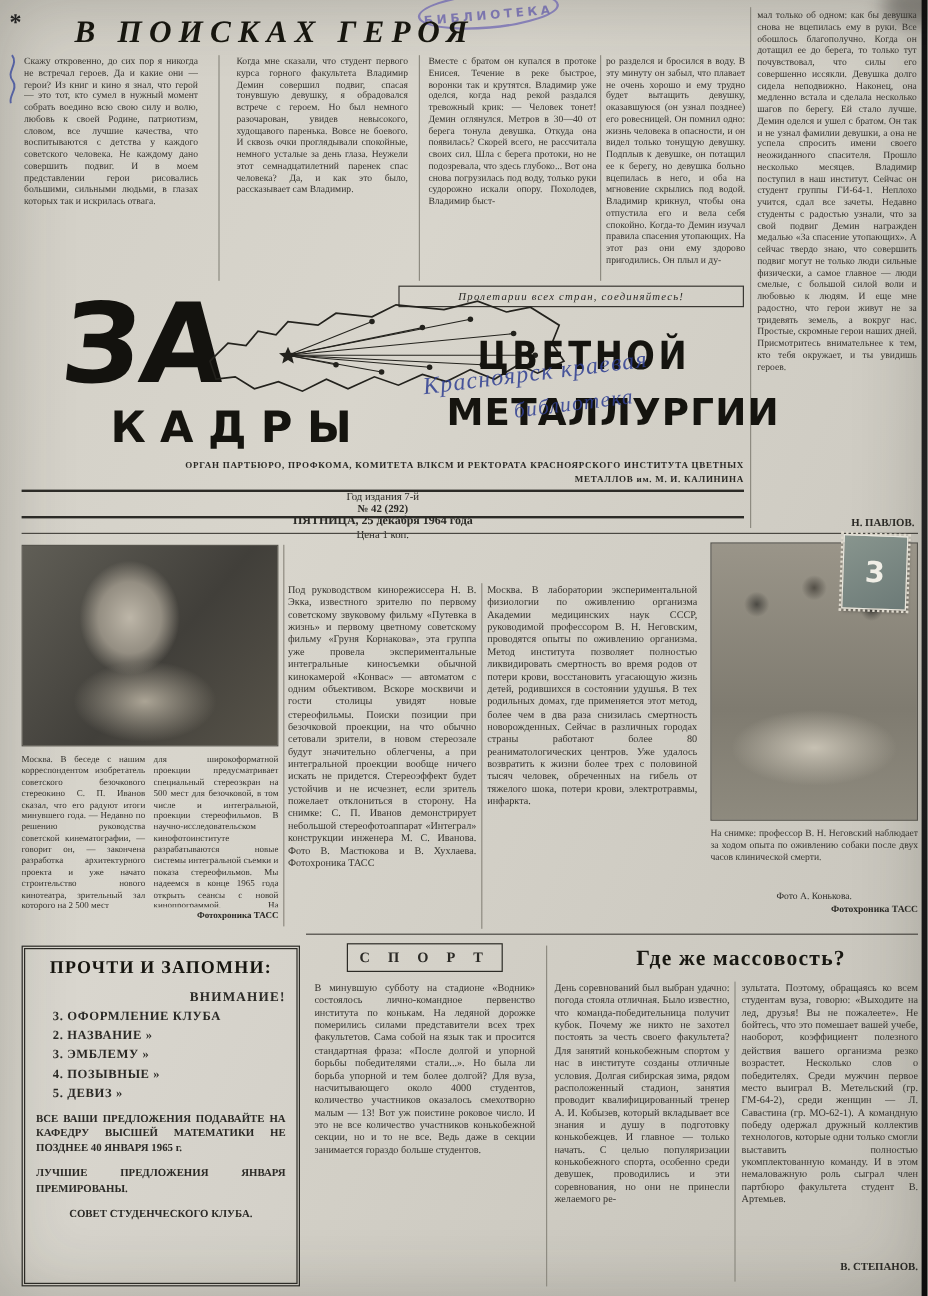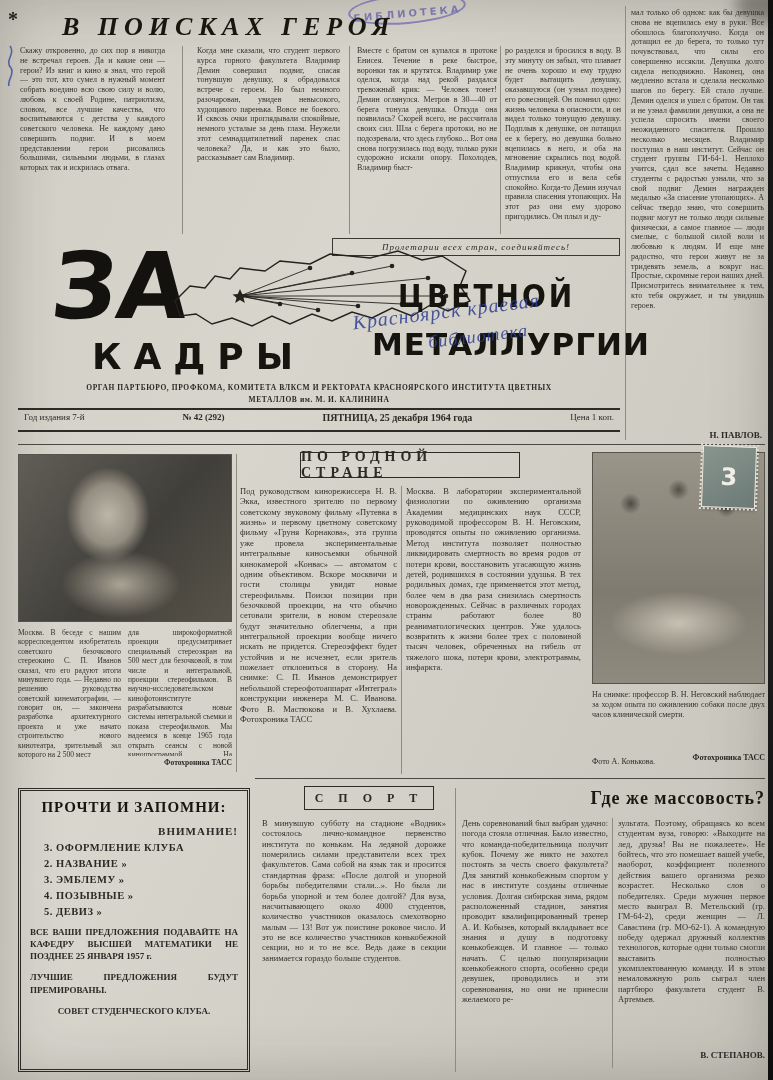--- a/index.html
+++ b/index.html
@@ -29,21 +29,21 @@
   .logo-za{font-family:"DejaVu Sans",sans-serif;font-weight:900;font-size:92px;line-height:.85;
            color:#13120e;transform:skewX(-6deg);}
   .logo-kadry{font-family:"DejaVu Sans",sans-serif;font-weight:900;font-size:36px;
               letter-spacing:12px;color:#15140f;}
   .logo-tsv{font-family:"DejaVu Sans",sans-serif;font-weight:900;font-size:28px;
             letter-spacing:3px;color:#15140f;transform:scaleY(1.15);}
   .logo-met{font-family:"DejaVu Sans",sans-serif;font-weight:700;font-size:31px;
             letter-spacing:1px;color:#15140f;}
   .handw{color:#2e3e92;opacity:.85;font-style:italic;letter-spacing:1px;
          transform:rotate(-7deg);white-space:nowrap;}
-  .org-line{text-align:center;font-size:7.5px;font-weight:bold;letter-spacing:.6px;line-height:1.5;}
+  .org-line{text-align:right;font-size:7.5px;font-weight:bold;letter-spacing:.6px;line-height:1.5;}
   .issue-bar{display:flex;justify-content:space-between;align-items:center;font-size:9px;padding:0 6px;box-sizing:border-box;}
   .issue-bar .b{font-weight:bold;font-size:10px;}
 
   .photo{border:1px solid #55534c;box-sizing:border-box;}
   .photo-left{background:
      radial-gradient(ellipse 58px 66px at 42% 36%, #bdb6a8 0%, #948e82 45%, rgba(90,88,82,0) 72%),
      radial-gradient(ellipse 85px 48px at 48% 78%, #aba495 0%, rgba(120,118,110,0) 70%),
      linear-gradient(130deg,#605e56 0%,#413f3a 55%,#575349 100%);}
   .photo-right{background:
      radial-gradient(circle 17px at 22% 22%, #4c4a44 0%, rgba(0,0,0,0) 62%),
@@ -128,64 +128,63 @@
   </svg>
   <div class="abs logo-kadry" style="left:92px;top:336px;text-align:right;">КАДРЫ</div>
   <div class="abs logo-tsv" style="left:398px;top:280px;">ЦВЕТНОЙ</div>
   <div class="abs logo-met" style="left:372px;top:326px;">МЕТАЛЛУРГИИ</div>
   <div class="abs handw" style="left:352px;top:300px;font-size:20px;">Красноярск краевая</div>
   <div class="abs handw" style="left:428px;top:326px;font-size:18px;">библиотека</div>
 
   <div class="abs org-line" style="left:18px;top:382px;width:602px;">ОРГАН ПАРТБЮРО, ПРОФКОМА, КОМИТЕТА ВЛКСМ И РЕКТОРАТА КРАСНОЯРСКОГО ИНСТИТУТА ЦВЕТНЫХ</div>
   <div class="abs org-line" style="left:18px;top:394px;width:602px;">МЕТАЛЛОВ им. М. И. КАЛИНИНА</div>
   <div class="abs rule-h2" style="left:18px;top:408px;width:602px;"></div>
-  <div class="abs issue-bar" style="left:18px;top:409px;width:602px;height:16px;">
+  <div class="abs issue-bar" style="left:18px;top:409px;width:602px;height:16px;flex-direction:column;">
     <span>Год издания 7-й</span>
     <span style="font-weight:bold;">№ 42 (292)</span>
     <span class="b">ПЯТНИЦА, 25 декабря 1964 года</span>
     <span>Цена 1 коп.</span>
   </div>
   <div class="abs rule-h2" style="left:18px;top:430px;width:602px;"></div>
   <div class="abs rule-h" style="left:18px;top:444px;width:747px;"></div>
 
   <div class="abs photo photo-left" style="left:18px;top:454px;width:214px;height:168px;"></div>
   <div class="abs jcol small" style="left:18px;top:628px;width:103px;height:144px;">Москва. В беседе с нашим корреспондентом изобретатель советского безочкового стереокино С. П. Иванов сказал, что его радуют итоги минувшего года. — Недавно по решению руководства советской кинематографии, — говорит он, — закончена разработка архитектурного проекта и уже начато строительство нового кинотеатра, зрительный зал которого на 2 500 мест</div>
   <div class="abs jcol small" style="left:128px;top:628px;width:104px;height:128px;">для широкоформатной проекции предусматривает специальный стереоэкран на 500 мест для безочковой, в том числе и интегральной, проекции стереофильмов. В научно-исследовательском кинофотоинституте разрабатываются новые системы интегральной съемки и показа стереофильмов. Мы надеемся в конце 1965 года открыть сеансы с новой кинопрограммой. На киностудии имени М. Горького уже работает съемочная группа.</div>
   <div class="abs" style="left:128px;top:758px;width:104px;text-align:right;font-size:7.5px;font-weight:bold;">Фотохроника ТАСС</div>
 
-  <div class="abs boxed-head" style="left:300px;top:452px;width:218px;height:24px;font-size:14px;">ПО РОДНОЙ СТРАНЕ</div>
   <div class="abs jcol" style="left:240px;top:486px;width:157px;height:288px;font-size:8.5px;">Под руководством кинорежиссера Н. В. Экка, известного зрителю по первому советскому звуковому фильму «Путевка в жизнь» и первому цветному советскому фильму «Груня Корнакова», эта группа уже провела экспериментальные интегральные киносъемки обычной кинокамерой «Конвас» — автоматом с одним объективом. Вскоре москвичи и гости столицы увидят новые стереофильмы. Поиски позиции при безочковой проекции, на что обычно сетовали зрители, в новом стереозале будут значительно облегчены, а при интегральной проекции вообще ничего искать не придется. Стереоэффект будет устойчив и не исчезнет, если зритель пожелает отклониться в сторону. На снимке: С. П. Иванов демонстрирует небольшой стереофотоаппарат «Интеграл» конструкции инженера М. С. Иванова. Фото В. Мастюкова и В. Хухлаева. Фотохроника ТАСС</div>
   <div class="abs jcol" style="left:406px;top:486px;width:175px;height:288px;font-size:8.5px;">Москва. В лаборатории экспериментальной физиологии по оживлению организма Академии медицинских наук СССР, руководимой профессором В. Н. Неговским, проводятся опыты по оживлению организма. Метод института позволяет полностью ликвидировать смертность во время родов от потери крови, восстановить угасающую жизнь детей, родившихся в состоянии удушья. В тех родильных домах, где применяется этот метод, более чем в два раза снизилась смертность новорожденных. Сейчас в различных городах страны работают более 80 реаниматологических центров. Уже удалось возвратить к жизни более трех с половиной тысяч человек, обреченных на гибель от тяжелого шока, потери крови, электротравмы, инфаркта.</div>
   <div class="abs rule-v" style="left:236px;top:454px;height:318px;"></div>
   <div class="abs rule-v" style="left:401px;top:486px;height:288px;"></div>
 
   <div class="abs photo photo-right" style="left:592px;top:452px;width:173px;height:232px;"></div>
   <div class="abs pstamp" style="left:702px;top:446px;width:52px;height:60px;">3</div>
   <div class="abs jcol" style="left:592px;top:690px;width:173px;height:50px;font-size:8px;">На снимке: профессор В. Н. Неговский наблюдает за ходом опыта по оживлению собаки после двух часов клинической смерти.</div>
-  <div class="abs" style="left:592px;top:742px;width:173px;text-align:left;font-size:8px;margin-top:15px;">Фото А. Конькова.</div>
+  <div class="abs" style="left:592px;top:742px;width:173px;text-align:center;font-size:8px;">Фото А. Конькова.</div>
   <div class="abs" style="left:592px;top:753px;width:173px;text-align:right;font-size:8px;font-weight:bold;">Фотохроника ТАСС</div>
 
   <div class="abs rule-h" style="left:255px;top:778px;width:510px;"></div>
 
   <div class="abs read-box" style="left:18px;top:788px;width:232px;height:284px;">
     <div class="read-title">ПРОЧТИ И ЗАПОМНИ:</div>
     <div class="read-att">ВНИМАНИЕ!</div>
     <div class="read-item">3. ОФОРМЛЕНИЕ КЛУБА</div>
     <div class="read-item">2. НАЗВАНИЕ »</div>
     <div class="read-item">3. ЭМБЛЕМУ »</div>
     <div class="read-item">4. ПОЗЫВНЫЕ »</div>
     <div class="read-item">5. ДЕВИЗ »</div>
-    <div class="read-par">ВСЕ ВАШИ ПРЕДЛОЖЕНИЯ ПОДАВАЙТЕ НА КАФЕДРУ ВЫСШЕЙ МАТЕМАТИКИ НЕ ПОЗДНЕЕ 25 ЯНВАРЯ 1957 г.</div>
-    <div class="read-par">ЛУЧШИЕ ПРЕДЛОЖЕНИЯ БУДУТ ПРЕМИРОВАНЫ.</div>
+    <div class="read-par">ВСЕ ВАШИ ПРЕДЛОЖЕНИЯ ПОДАВАЙТЕ НА КАФЕДРУ ВЫСШЕЙ МАТЕМАТИКИ НЕ ПОЗДНЕЕ 40 ЯНВАРЯ 1965 г.</div>
+    <div class="read-par">ЛУЧШИЕ ПРЕДЛОЖЕНИЯ ЯНВАРЯ ПРЕМИРОВАНЫ.</div>
     <div class="read-sig">СОВЕТ СТУДЕНЧЕСКОГО КЛУБА.</div>
   </div>
 
-  <div class="abs boxed-head" style="left:304px;top:786px;width:128px;height:22px;font-size:12px;letter-spacing:6px;">С П О Р Т</div>
+  <div class="abs boxed-head" style="left:289px;top:786px;width:128px;height:22px;font-size:12px;letter-spacing:6px;">С П О Р Т</div>
   <div class="abs jcol" style="left:262px;top:818px;width:184px;height:254px;font-size:8.5px;">В минувшую субботу на стадионе «Водник» состоялось лично-командное первенство института по конькам. На ледяной дорожке померились силами представители всех трех факультетов. Сама собой на язык так и просится стандартная фраза: «После долгой и упорной борьбы победителями стали...». Но была ли борьба упорной и тем более долгой? Для вуза, насчитывающего около 4000 студентов, количество участников оказалось смехотворно малым — 13! Вот уж поистине роковое число. И это не все количество участников конькобежной секции, но и то не все. Ведь даже в секции занимается гораздо больше студентов.</div>
   <div class="abs rule-v" style="left:455px;top:788px;height:284px;"></div>
 
-  <div class="abs mass-title" style="left:470px;top:788px;width:295px;text-align:right;">Где же массовость?</div>
+  <div class="abs mass-title" style="left:470px;top:788px;width:295px;">Где же массовость?</div>
   <div class="abs jcol" style="left:462px;top:818px;width:146px;height:254px;font-size:8.5px;">День соревнований был выбран удачно: погода стояла отличная. Было известно, что команда-победительница получит кубок. Почему же никто не захотел постоять за честь своего факультета? Для занятий конькобежным спортом у нас в институте созданы отличные условия. Долгая сибирская зима, рядом расположенный стадион, занятия проводит квалифицированный тренер А. И. Кобызев, который вкладывает все знания и душу в подготовку конькобежцев. И главное — только начать. С целью популяризации конькобежного спорта, особенно среди девушек, проводились и эти соревнования, но они не принесли желаемого ре-</div>
   <div class="abs jcol" style="left:618px;top:818px;width:147px;height:228px;font-size:8.5px;">зультата. Поэтому, обращаясь ко всем студентам вуза, говорю: «Выходите на лед, друзья! Вы не пожалеете». Не бойтесь, что это помешает вашей учебе, наоборот, коэффициент полезного действия вашего организма резко возрастет. Несколько слов о победителях. Среди мужчин первое место выиграл В. Метельский (гр. ГМ-64-2), среди женщин — Л. Савастина (гр. МО-62-1). А командную победу одержал дружный коллектив технологов, которые одни только смогли выставить полностью укомплектованную команду. И в этом немаловажную роль сыграл член партбюро факультета студент В. Артемьев.</div>
   <div class="abs sig" style="left:618px;top:1050px;width:147px;">В. СТЕПАНОВ.</div>
   <div class="abs rule-v" style="left:612px;top:818px;height:250px;"></div>
 
 </div>
 
 </body></html>

